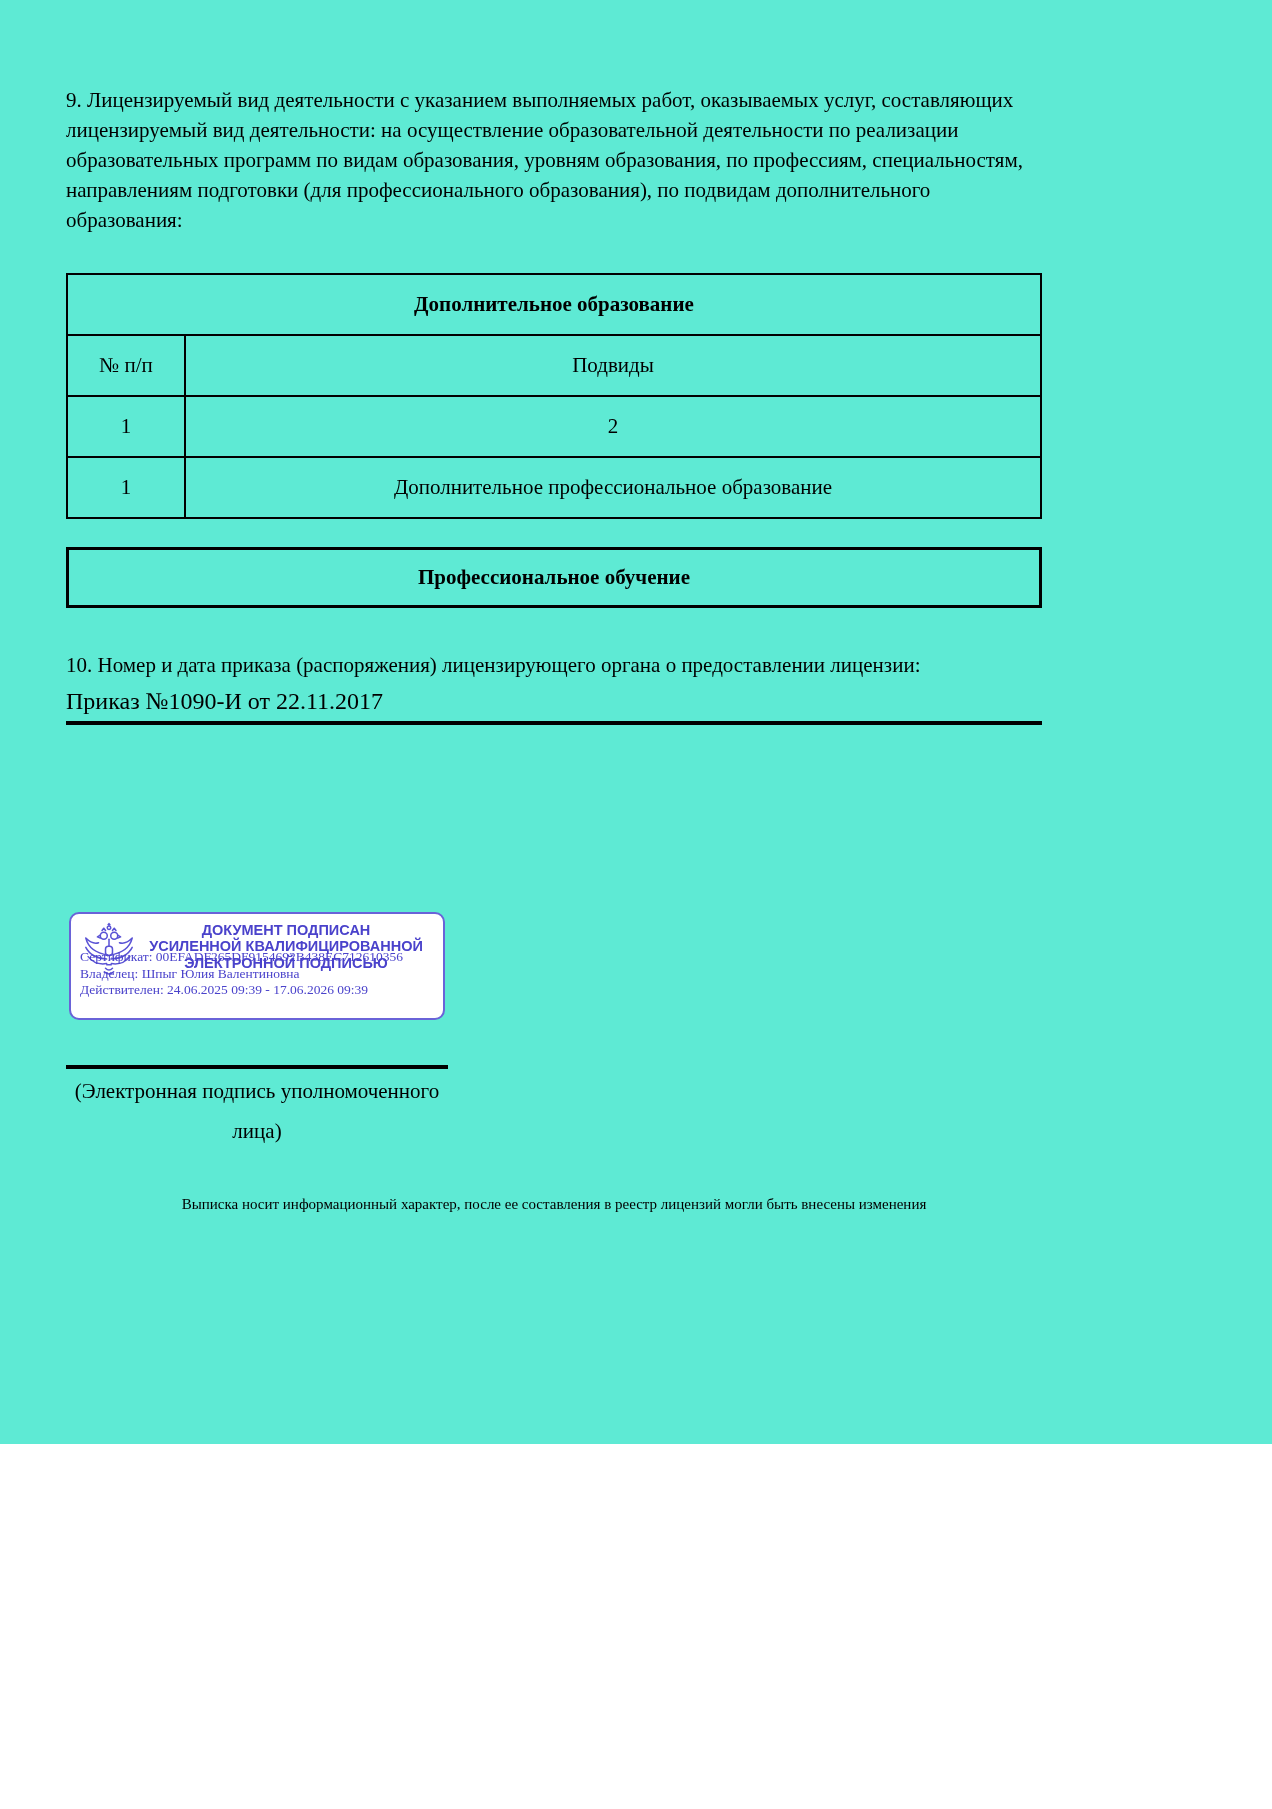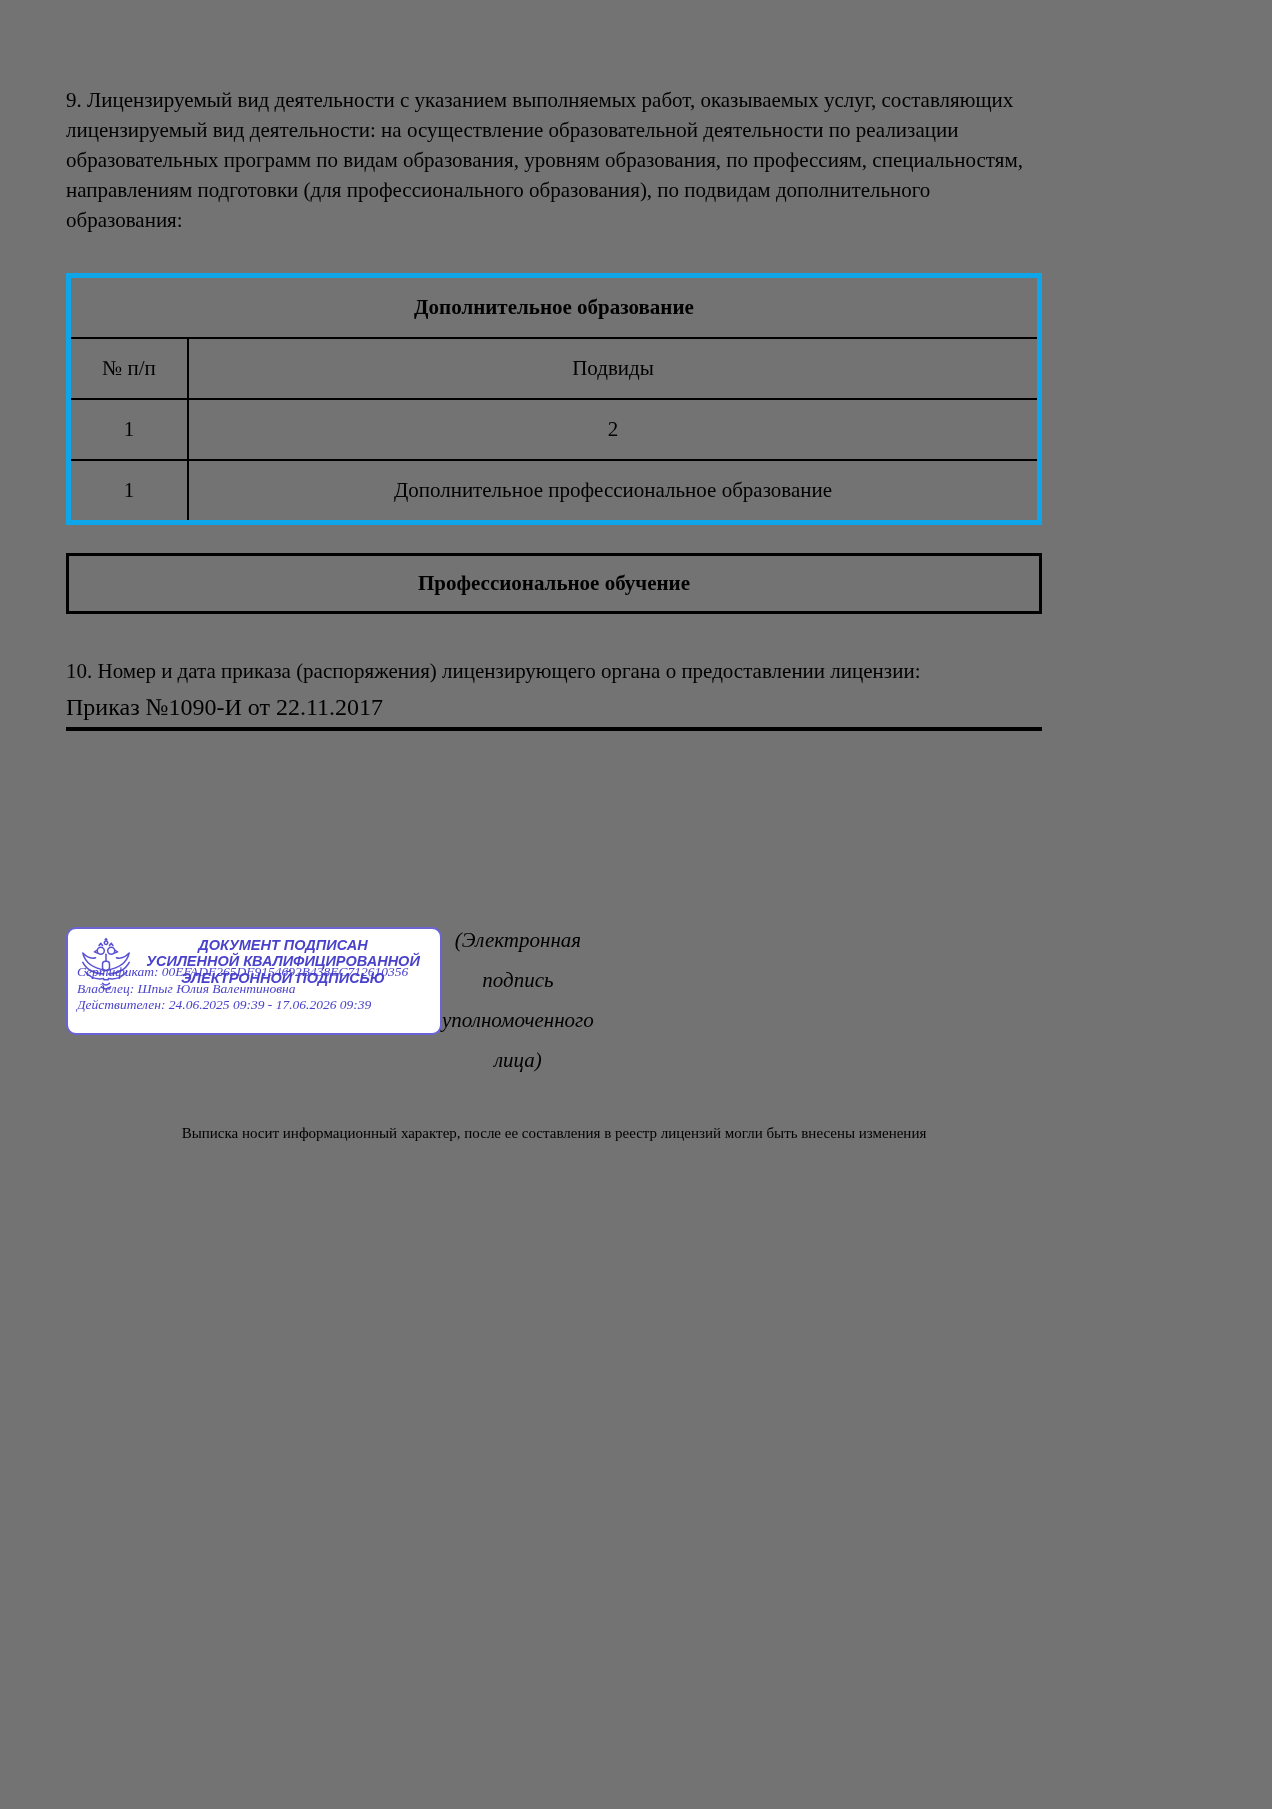--- a/index.html
+++ b/index.html
@@ -1,28 +1,28 @@
 <!DOCTYPE html>
 <html><head>
 <meta charset="utf-8">
 <style>
   html, body { margin:0; padding:0; background:#ffffff; }
   .page {
-    width:1272px; height:1809px;
+    width:1272px; height:1444px;
     box-sizing:border-box;
     position:relative;
     padding:85px 230px 0 66px;
     font-family:"Liberation Serif", serif;
     color:#000;
-    background:#737373;
+    background:#5eead4;
   }
   .para { font-size:21px; line-height:1.43; margin:0; }
   .doc-table {
     width:100%; border-collapse:collapse; margin-top:38px;
-    border:5px solid #0ea5e9;
+    border:1px solid #0ea5e9;
   }
   .doc-table td {
     border:2px solid #000;
     font-size:21px;
     text-align:center; vertical-align:middle;
     height:55px; padding:2px 8px;
   }
   .doc-table .tbl-title { font-weight:bold; }
   .doc-table .col-num { width:100px; }
   .single-box {
@@ -34,21 +34,21 @@
   }
   .p10 { margin-top:42px; }
   .order-line { font-size:24px; margin-top:8px; }
   .thick-rule { height:4px; background:#000; margin-top:6px; }
 
   .sig-row {
     display:flex; margin-top:187px;
     align-items:flex-end;
     justify-content:space-between;
   }
-  .sig-col { display:flex; flex-direction:row;font-style:italic; }
+  .sig-col { display:flex; flex-direction:column; }
   .sig-col-left  { width:284px; }
   .sig-col-mid   { width:382px; }
   .sig-col-right { width:288px; }
   .sig-value {
     display:flex; flex-direction:column;
     justify-content:flex-end; align-items:center;
   }
   .sig-name { font-size:22px; margin-bottom:8px; white-space:nowrap; }
   .sig-line { height:4px; background:#000; }
   .sig-caption {

